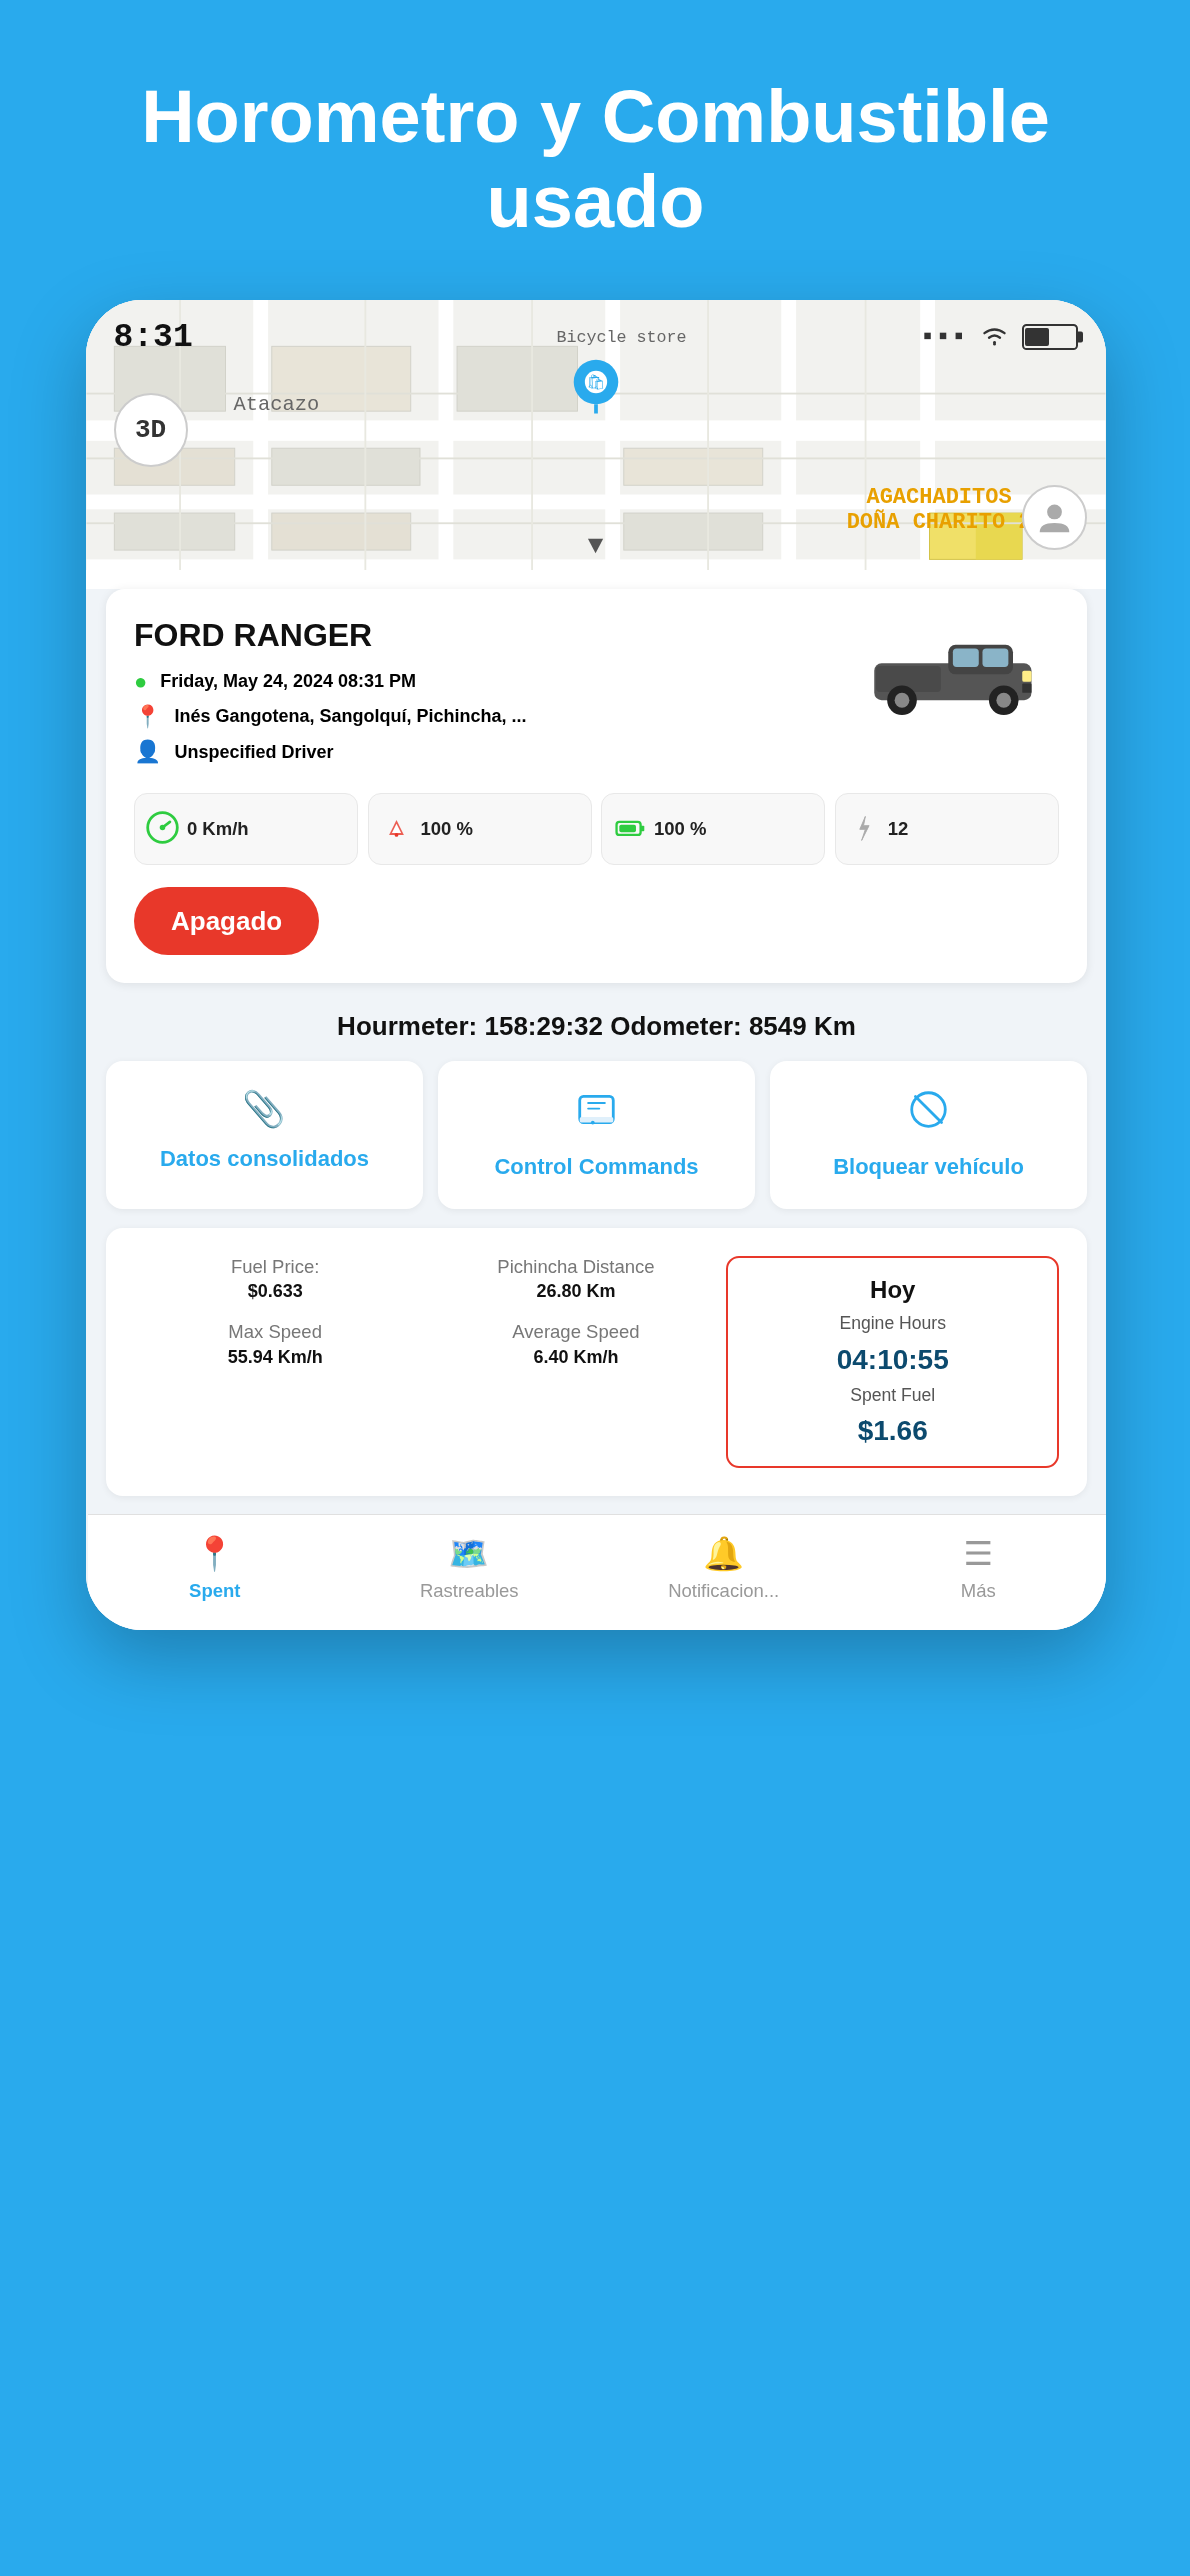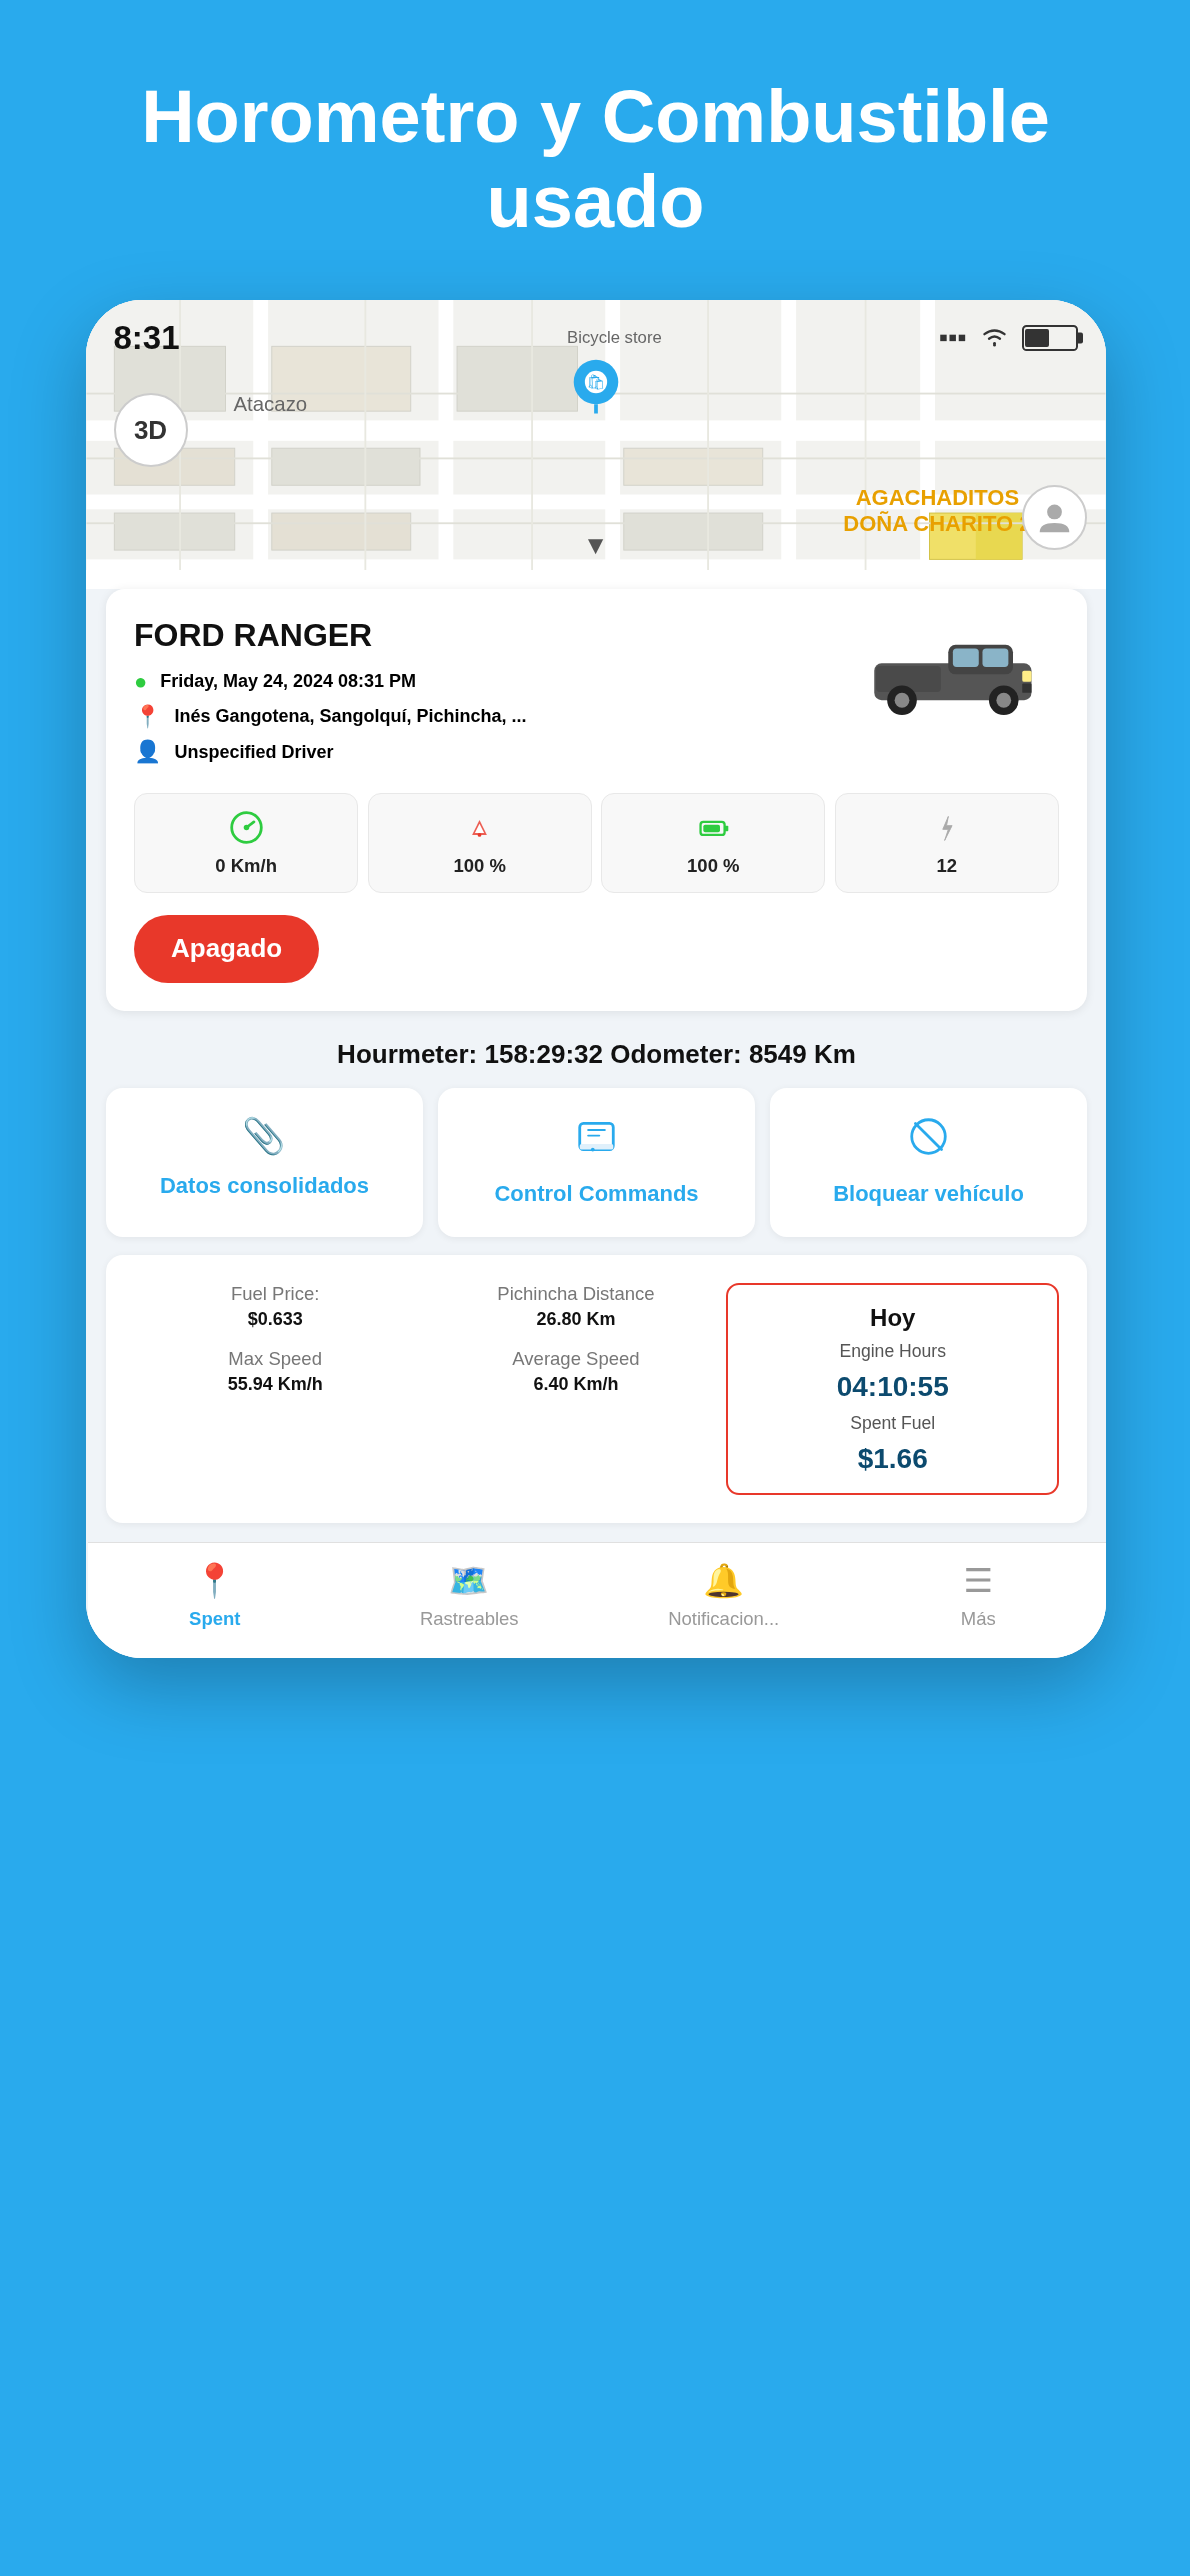--- a/index.html
+++ b/index.html
@@ -32,20 +32,21 @@
       margin-bottom: 74px;
     }
 
     
     .map-area {
       position: relative;
       width: 100%;
       height: 270px;
       background: #e8e8e0;
       overflow: hidden;
+      font-family: Liberation Mono, monospace;
     }
 
     .map-bg {
       position: absolute;
       inset: 0;
       background: #f2f2ef;
     }
 
     .map-status-bar {
       position: absolute;
@@ -239,21 +240,21 @@
       margin-top: 18.5px;
     }
 
     .metric-box {
       flex: 1;
       background: #f8f8f8;
       border: 0.9px solid #e8e8e8;
       border-radius: 13px;
       padding: 15px 9.3px;
       display: flex;
-      flex-direction: column;
+      flex-direction: row;
       align-items: center;
       gap: 5.6px;
     }
     .metric-value {
       font-size: 18.5px;
       font-weight: 600;
       color: #222;
     }
 
     .status-btn {

